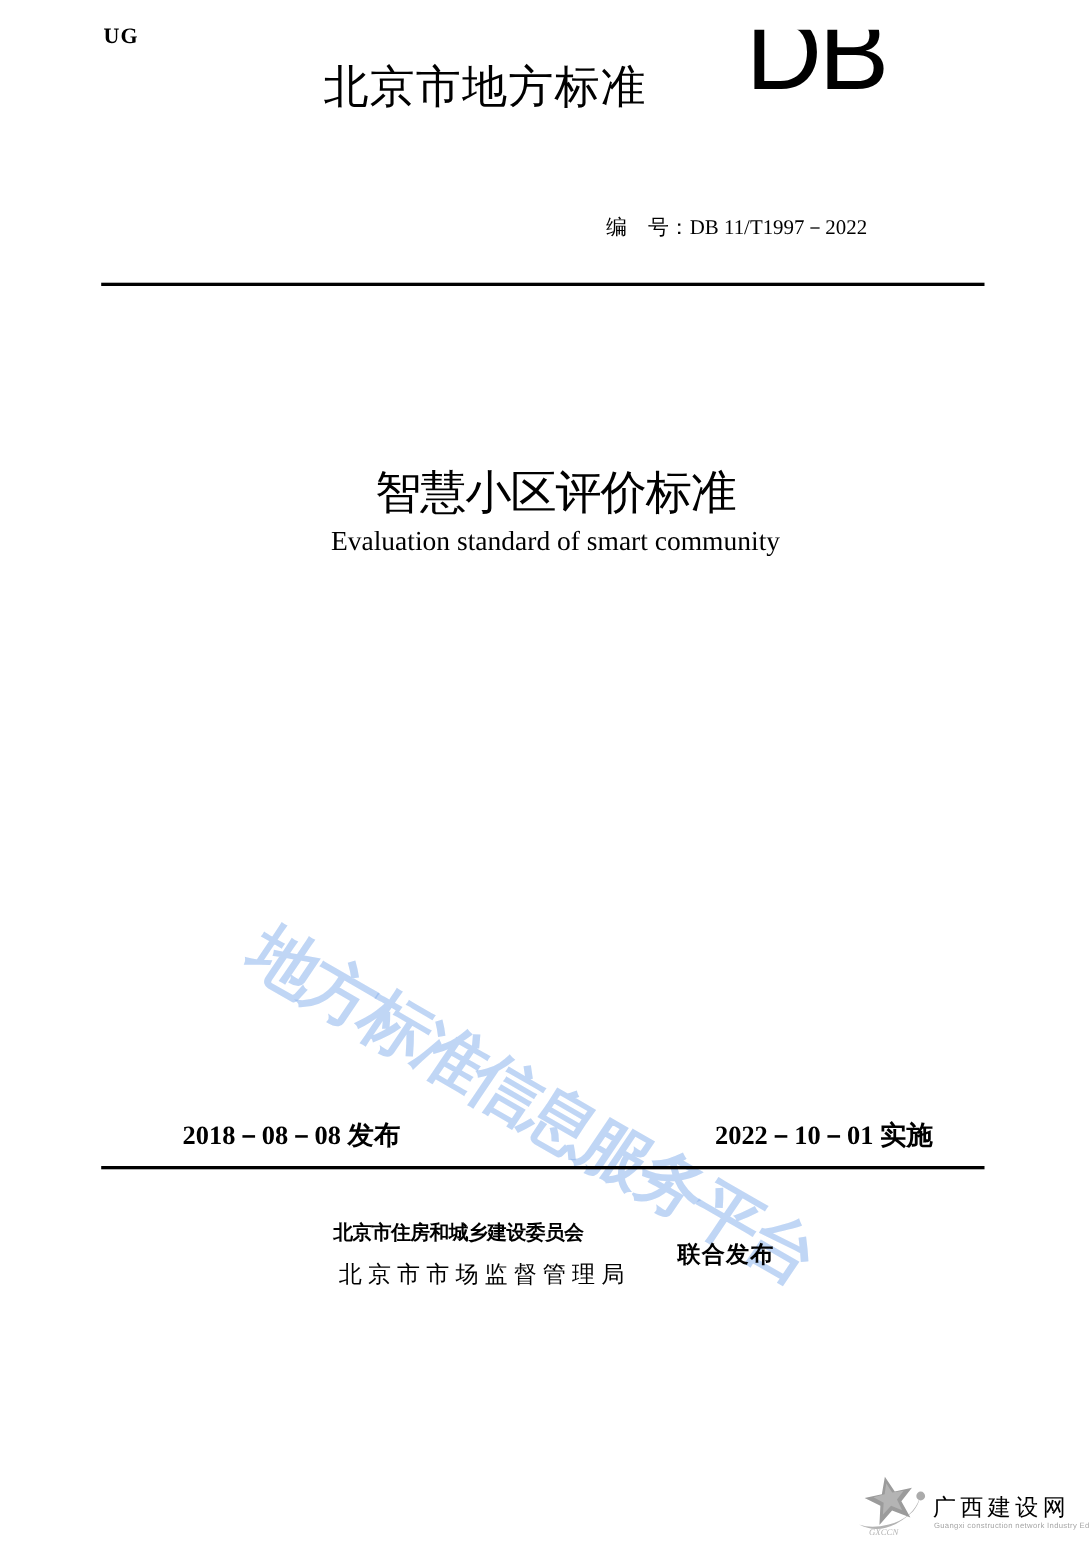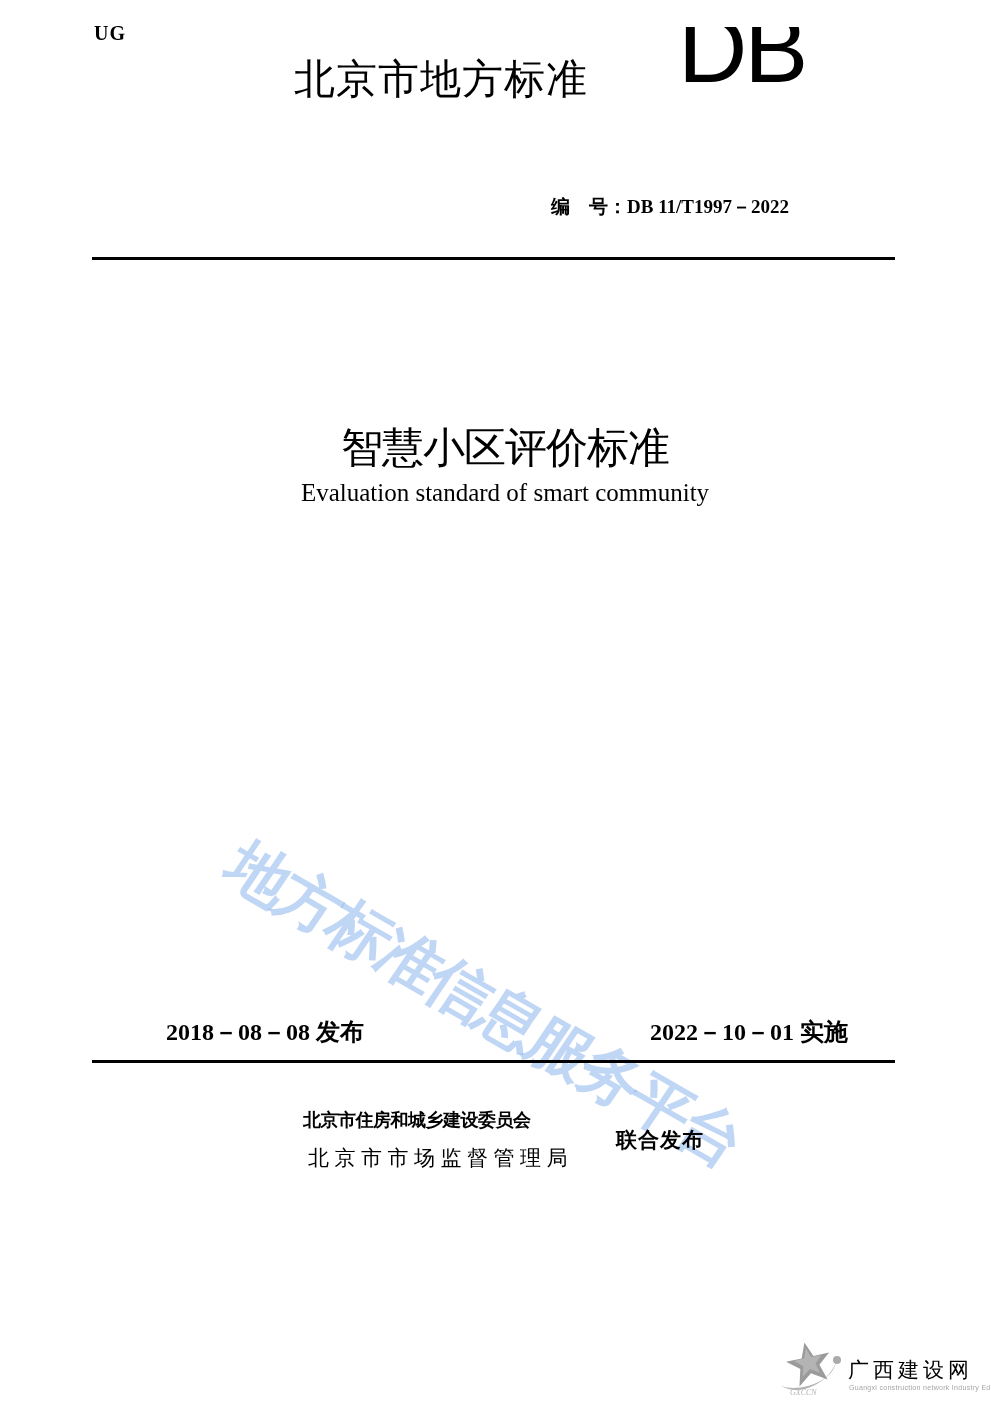--- a/index.html
+++ b/index.html
@@ -31,21 +31,21 @@
   }
   .db-logo-box span{
     display:block;
     font-family:"Liberation Sans","DejaVu Sans",sans-serif;
     font-size:96px;line-height:96px;
     letter-spacing:-3px;
     margin-top:-26px;
   }
   .doc-number{
     left:551px;top:194px;
-    font-size:19px;font-weight:bold;
+    font-size:19px;font-weight:normal;
     white-space:nowrap;
   }
   .rule{
     left:92px;height:3px;background:#000;width:803px;
   }
   .rule-top{top:257px;}
   .rule-bottom{top:1060px;}
   .title-cn{
     left:0;top:420px;width:1010px;
     text-align:center;

